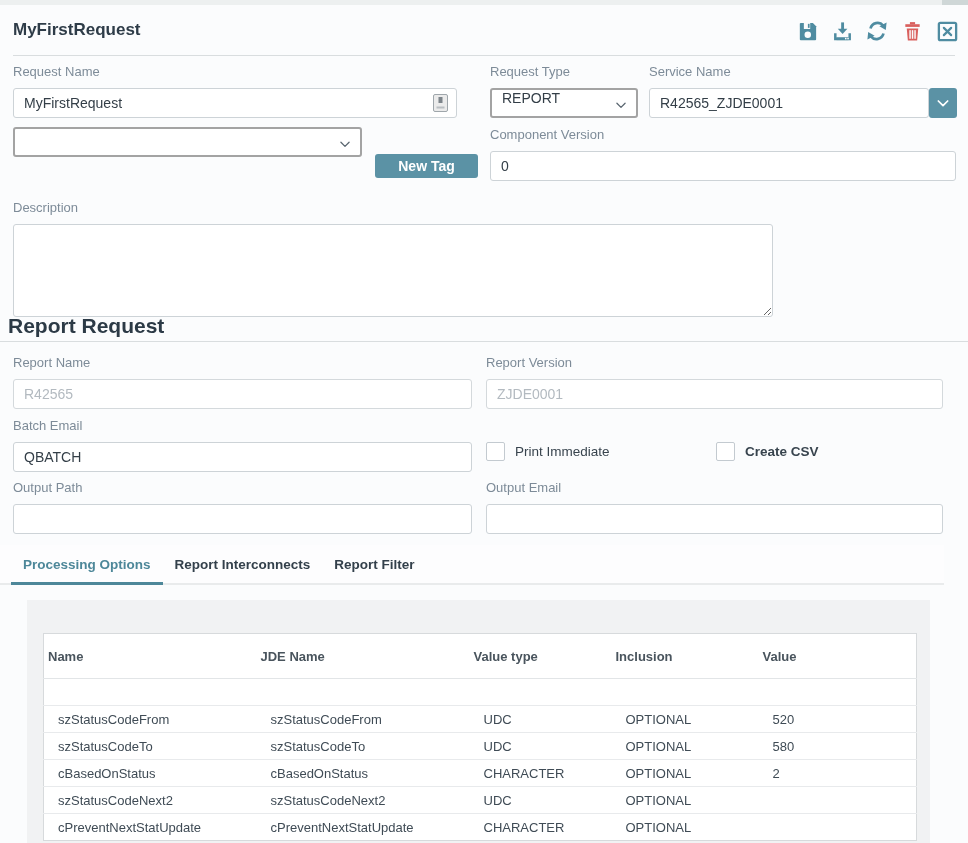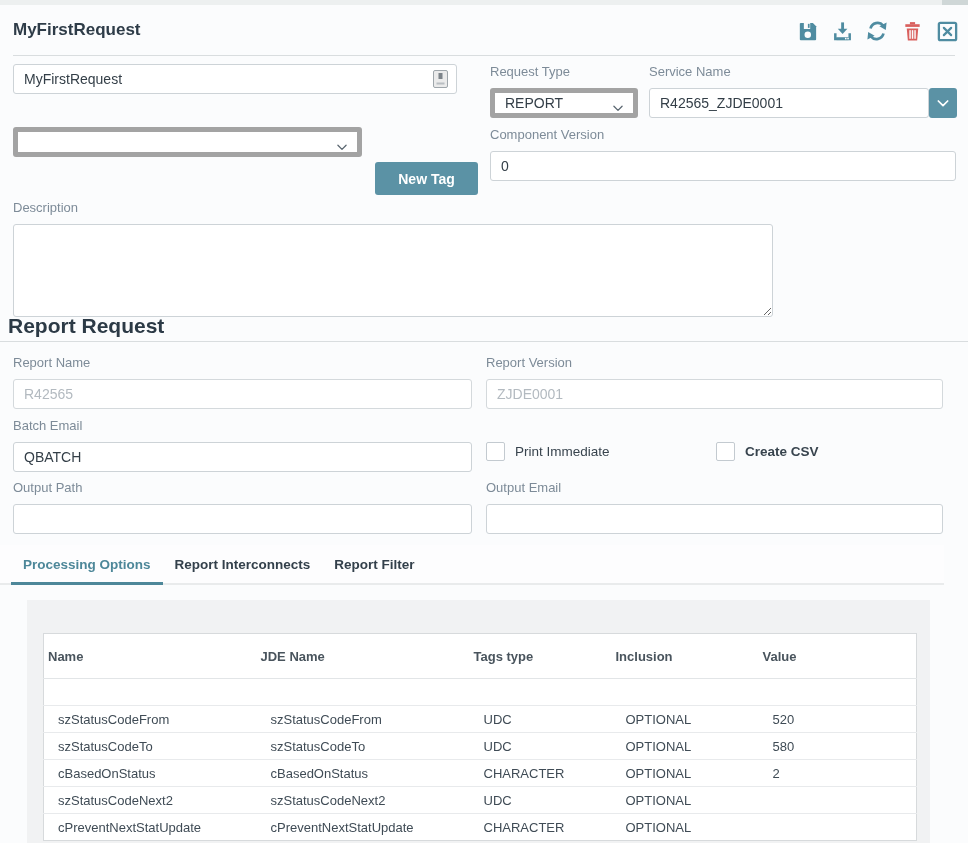--- a/index.html
+++ b/index.html
@@ -18,21 +18,21 @@
   .hr1 { position:absolute; left:13px; top:55px; width:942px; height:1px; background:#d9dddf; }
   .hr2 { position:absolute; left:0; top:341px; width:968px; height:1px; background:#d9dddf; }
 
   .field { position:absolute; }
   .lbl { display:block; font-size:13px; color:#7d8b98; margin-bottom:8px; line-height:16px; }
   .inp { display:block; width:100%; height:30px; border:1px solid #cdd3d7; border-radius:3px; background:#fff;
          font-family:"Liberation Sans", sans-serif; font-size:14px; color:#333e47; padding:0 10px; outline:none; }
   .inp.disabled { color:#b3bac0; border-color:#d4d9dc; }
   textarea.inp { height:93px; padding:6px 10px; resize:both; }
 
-  .sel { position:relative; display:flex; align-items:center; height:30px; border:5px solid #a3a3a3; border-radius:3px;
+  .sel { position:relative; display:flex; height:30px; border:2px solid #a3a3a3; border-radius:3px;
          background:#fff; font-size:14px; color:#333e47; padding:0 28px 0 10px; cursor:pointer; }
   .sel .chev { position:absolute; right:8px; top:8px; }
 
   .inp-wrap { position:relative; }
   .inp-inner-icon { position:absolute; right:9px; top:6px; cursor:pointer; }
 
   .combo-btn { position:absolute; width:28px; height:30px; background:#5b92a5; border:none; border-radius:3px;
                display:flex; align-items:center; justify-content:center; cursor:pointer; }
 
   .btn-teal { position:absolute; background:#5b92a5; color:#fff; border:none; border-radius:3px;
@@ -110,20 +110,21 @@
       <svg width="23" height="23" viewBox="0 0 24 24">
         <rect x="3" y="3" width="18" height="18" rx="1.5" fill="none" stroke="#4f8ca1" stroke-width="2.4"></rect>
         <path d="M8.2 8.2l7.6 7.6M15.8 8.2l-7.6 7.6" stroke="#4f8ca1" stroke-width="2.3" stroke-linecap="round"></path>
       </svg>
     </button>
   </div>
 
   <div class="hr1"></div>
 
   <div class="field" style="left:13px; top:64px; width:444px;">
+    <span class="lbl">Request Name</span>
     <div class="inp-wrap">
       <input class="inp" type="text" value="MyFirstRequest" style="">
       <span class="inp-inner-icon">
         <svg width="15" height="18" viewBox="0 0 15 18">
           <rect x="0.5" y="0.5" width="14" height="17" rx="1.5" fill="#ebebeb" stroke="#9fa6ab"></rect>
           <rect x="5.5" y="3" width="4" height="6" fill="#7d848a"></rect>
           <rect x="3.5" y="12.5" width="8" height="2" fill="#b9bec2"></rect>
         </svg>
       </span>
     </div>
@@ -155,21 +156,21 @@
     <div class="sel">
       <span></span>
       <span class="chev">
         <svg width="14" height="14" viewBox="0 0 24 24">
             <path d="M5 9l7 7 7-7" fill="none" stroke="#5a6670" stroke-width="2.2" stroke-linecap="round" stroke-linejoin="round"></path>
           </svg>
       </span>
     </div>
   </div>
 
-  <button class="btn-teal" style="left:375px; top:162px; width:103px; height:33px;text-align:center;">New Tag</button>
+  <button class="btn-teal" style="left:375px; top:154px; width:103px; height:24px;text-align:center;">New Tag</button>
 
   <div class="field" style="left:490px; top:127px; width:466px;">
     <span class="lbl">Component Version</span>
     <input class="inp" type="text" value="0" style="">
   </div>
 
   <div class="field" style="left:13px; top:200px; width:760px;">
     <span class="lbl">Description</span>
     <textarea class="inp" style=""></textarea>
   </div>
@@ -224,21 +225,21 @@
         <col style="width:213px">
           <col style="width:213px">
           <col style="width:142px">
           <col style="width:147px">
           <col style="width:158px">
       </colgroup>
       <thead>
         <tr>
           <th>Name</th>
           <th>JDE Name</th>
-          <th>Tags type</th>
+          <th>Value type</th>
           <th>Inclusion</th>
           <th>Value</th>
         </tr>
       </thead>
       <tbody>
         <tr class="empty-row">
           <td></td>
           <td></td>
           <td></td>
           <td></td>

